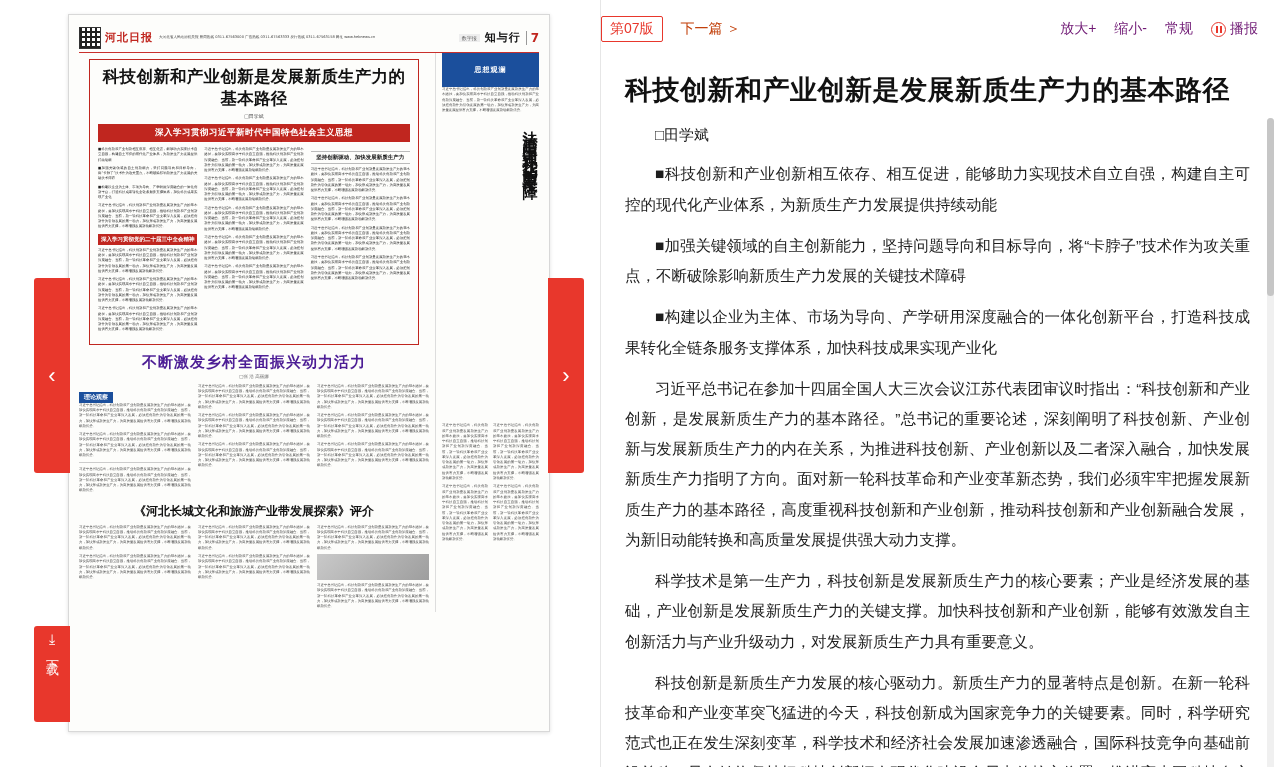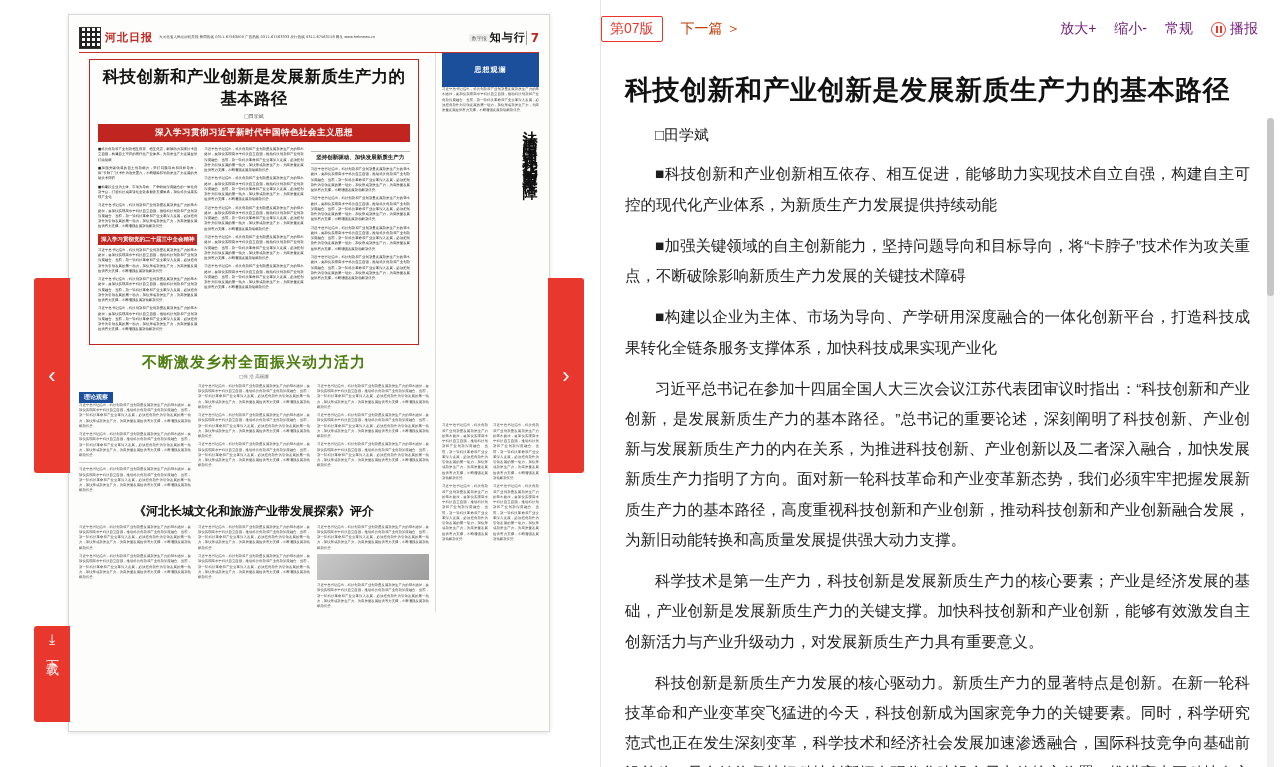--- a/index.html
+++ b/index.html
@@ -66,20 +66,21 @@
     font-size: 3.6px;
     line-height: 1.5;
     color: #444;
     margin-left: 6px;
     white-space: nowrap;
   }
   .masthead-right {
     margin-left: auto;
     display: flex;
     align-items: center;
+    gap: 5px;
   }
   .masthead-right .tiny {
     font-size: 5px;
     color: #666;
     background: #eee;
     padding: 1px 3px;
   }
   .section-tag {
     font-size: 11px;
     font-weight: bold;
@@ -202,21 +203,21 @@
     display: flex;
     gap: 5px;
     margin-top: 4px;
   }
 
   .mid-headline {
     text-align: center;
     font-size: 15px;
     font-weight: bold;
     font-family: "DejaVu Serif", serif;
-    color: #4d7c0f;
+    color: #4c1d95;
     margin: 8px 0 2px 0;
     letter-spacing: 1px;
   }
   .mid-byline {
     text-align: center;
     font-size: 4.5px;
     color: #666;
     margin-bottom: 4px;
   }
   .theory-badge {

